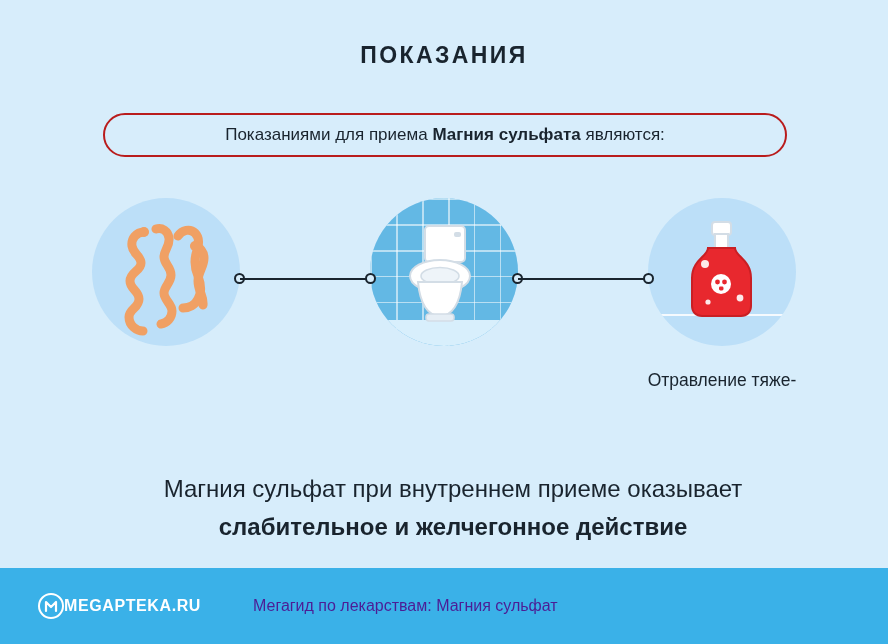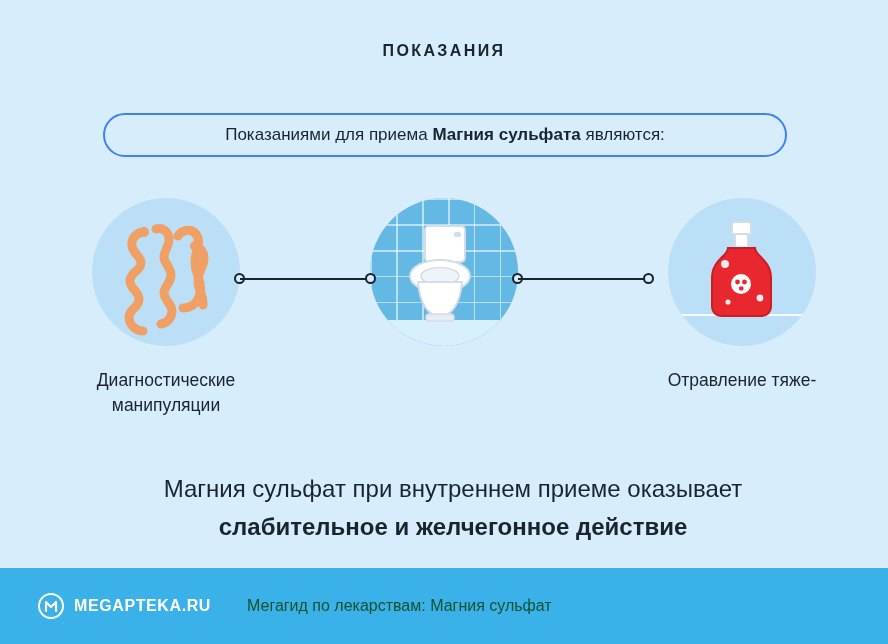--- a/index.html
+++ b/index.html
@@ -19,32 +19,32 @@
     height: 644px;
     background: #d7edfb;
     box-sizing: border-box;
   }
   .title {
     position: absolute;
     top: 42px;
     left: 0;
     width: 888px;
     text-align: center;
-    font-size: 16px;
+    font-size: 23px;
     font-weight: bold;
     letter-spacing: 2.4px;
     color: #19242e;
   }
   .lead-box {
     position: absolute;
     top: 113px;
     left: 103px;
     width: 684px;
     height: 44px;
-    border: 2px solid #3b82f6;
+    border: 2px solid #b91c1c;
     border-radius: 22px;
     box-sizing: border-box;
     display: flex;
     align-items: center;
     justify-content: center;
     background: transparent;
   }
   .lead-text {
     font-size: 17px;
     color: #19242e;
@@ -60,21 +60,21 @@
     width: 888px;
     height: 240px;
   }
   .item {
     position: absolute;
     width: 260px;
     text-align: center;
   }
   .item-1 { left: 36px; }
   .item-2 { left: 314px; }
-  .item-3 { left: 612px; }
+  .item-3 { left: 592px; }
   .circle {
     width: 148px;
     height: 148px;
     border-radius: 50%;
     background: #bcdff8;
     margin: 0 auto;
     position: relative;
     overflow: hidden;
   }
   .caption {
@@ -136,30 +136,29 @@
     display: flex;
     align-items: center;
   }
   .footer-logo-mark {
     margin-left: 38px;
     width: 26px;
     height: 26px;
     position: relative;
   }
   .footer-brand {
-    margin-left: 10px;
     font-size: 16px;
     font-weight: bold;
     letter-spacing: 0.6px;
     color: #ffffff;
   }
   .footer-caption {
-    margin-left: 36px;
+    margin-left: 52px;
     font-size: 16px;
-    color: #14532d;
+    color: #4c1d95;
   }
   
   .toilet-tiles {
     position: absolute;
     inset: 0;
     background:
       repeating-linear-gradient(to right, rgba(255,255,255,.55) 0 1.5px, transparent 1.5px 26px),
       repeating-linear-gradient(to bottom, rgba(255,255,255,.55) 0 1.5px, transparent 1.5px 26px),
       #63b8e4;
   }
@@ -198,24 +197,20 @@
             <path d="M64 31c6-2 12 2 13 9 1 8-5 12-5 19s7 10 7 18-7 11-7 18 8 11 8 18-5 12-11 13"></path>
             <path d="M86 38c4-6 12-8 17-3 6 6 3 14 1 21-2 8-1 15 2 22 3 8 4 16 0 23-3 6-9 9-15 9"></path>
             <path d="M103 48c5 1 9 6 9 12 0 9-6 14-6 23 0 10 6 15 5 24"></path>
           </g>
           <g fill="#f0a064">
             <circle cx="52" cy="34" r="5"></circle>
             <circle cx="103" cy="48" r="5"></circle>
           </g>
         </svg>
       </div>
-      <div class="caption">
-        <div>Диагностические</div>
-        <div>манипуляции</div>
-      </div>
     </div>
 
     <div class="item item-2">
       <div class="circle">
         <div class="toilet-tiles"></div>
         <div class="toilet-floor"></div>
         <svg width="148" height="148" viewBox="0 0 148 148" style="position:absolute;inset:0;">
 
           <rect x="55" y="28" width="40" height="36" rx="4" fill="#ffffff" stroke="#d3dde6" stroke-width="2"></rect>
           <rect x="84" y="34" width="7" height="5" rx="2" fill="#d3dde6"></rect>

